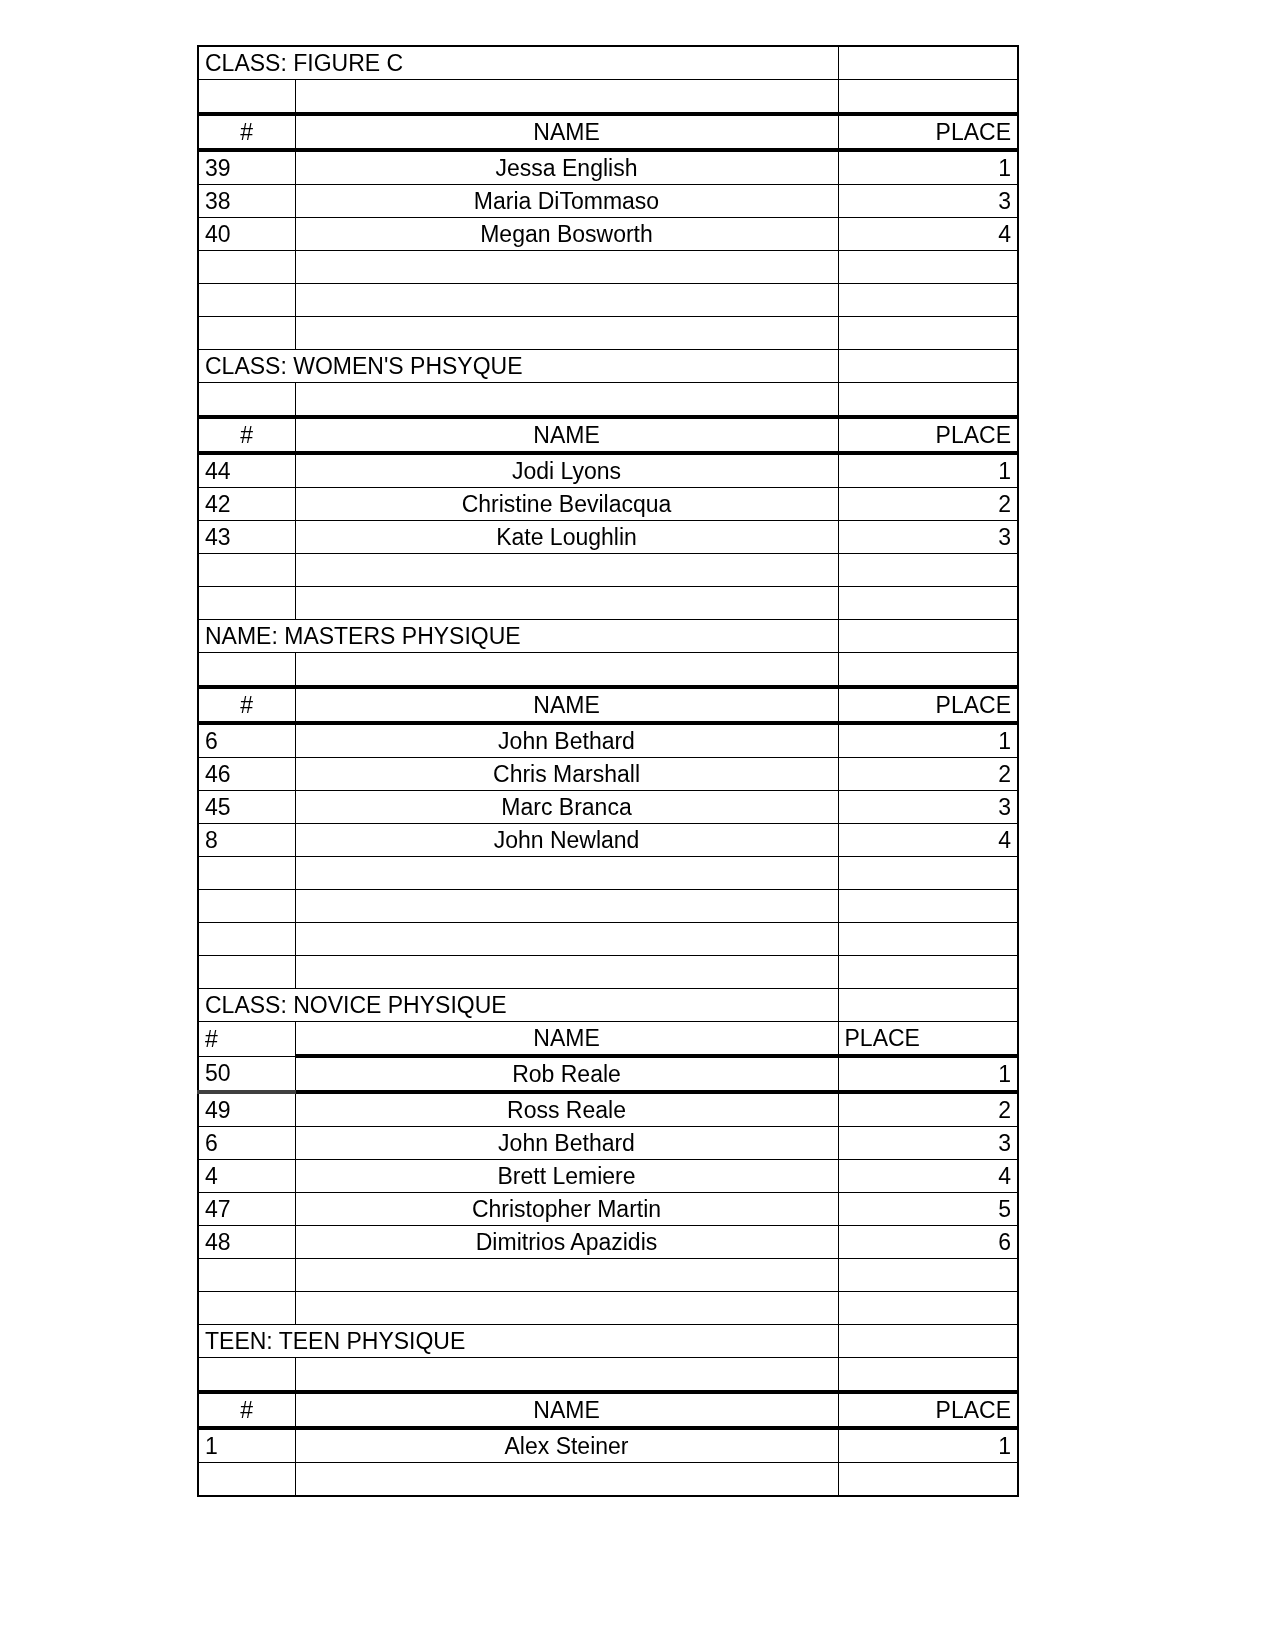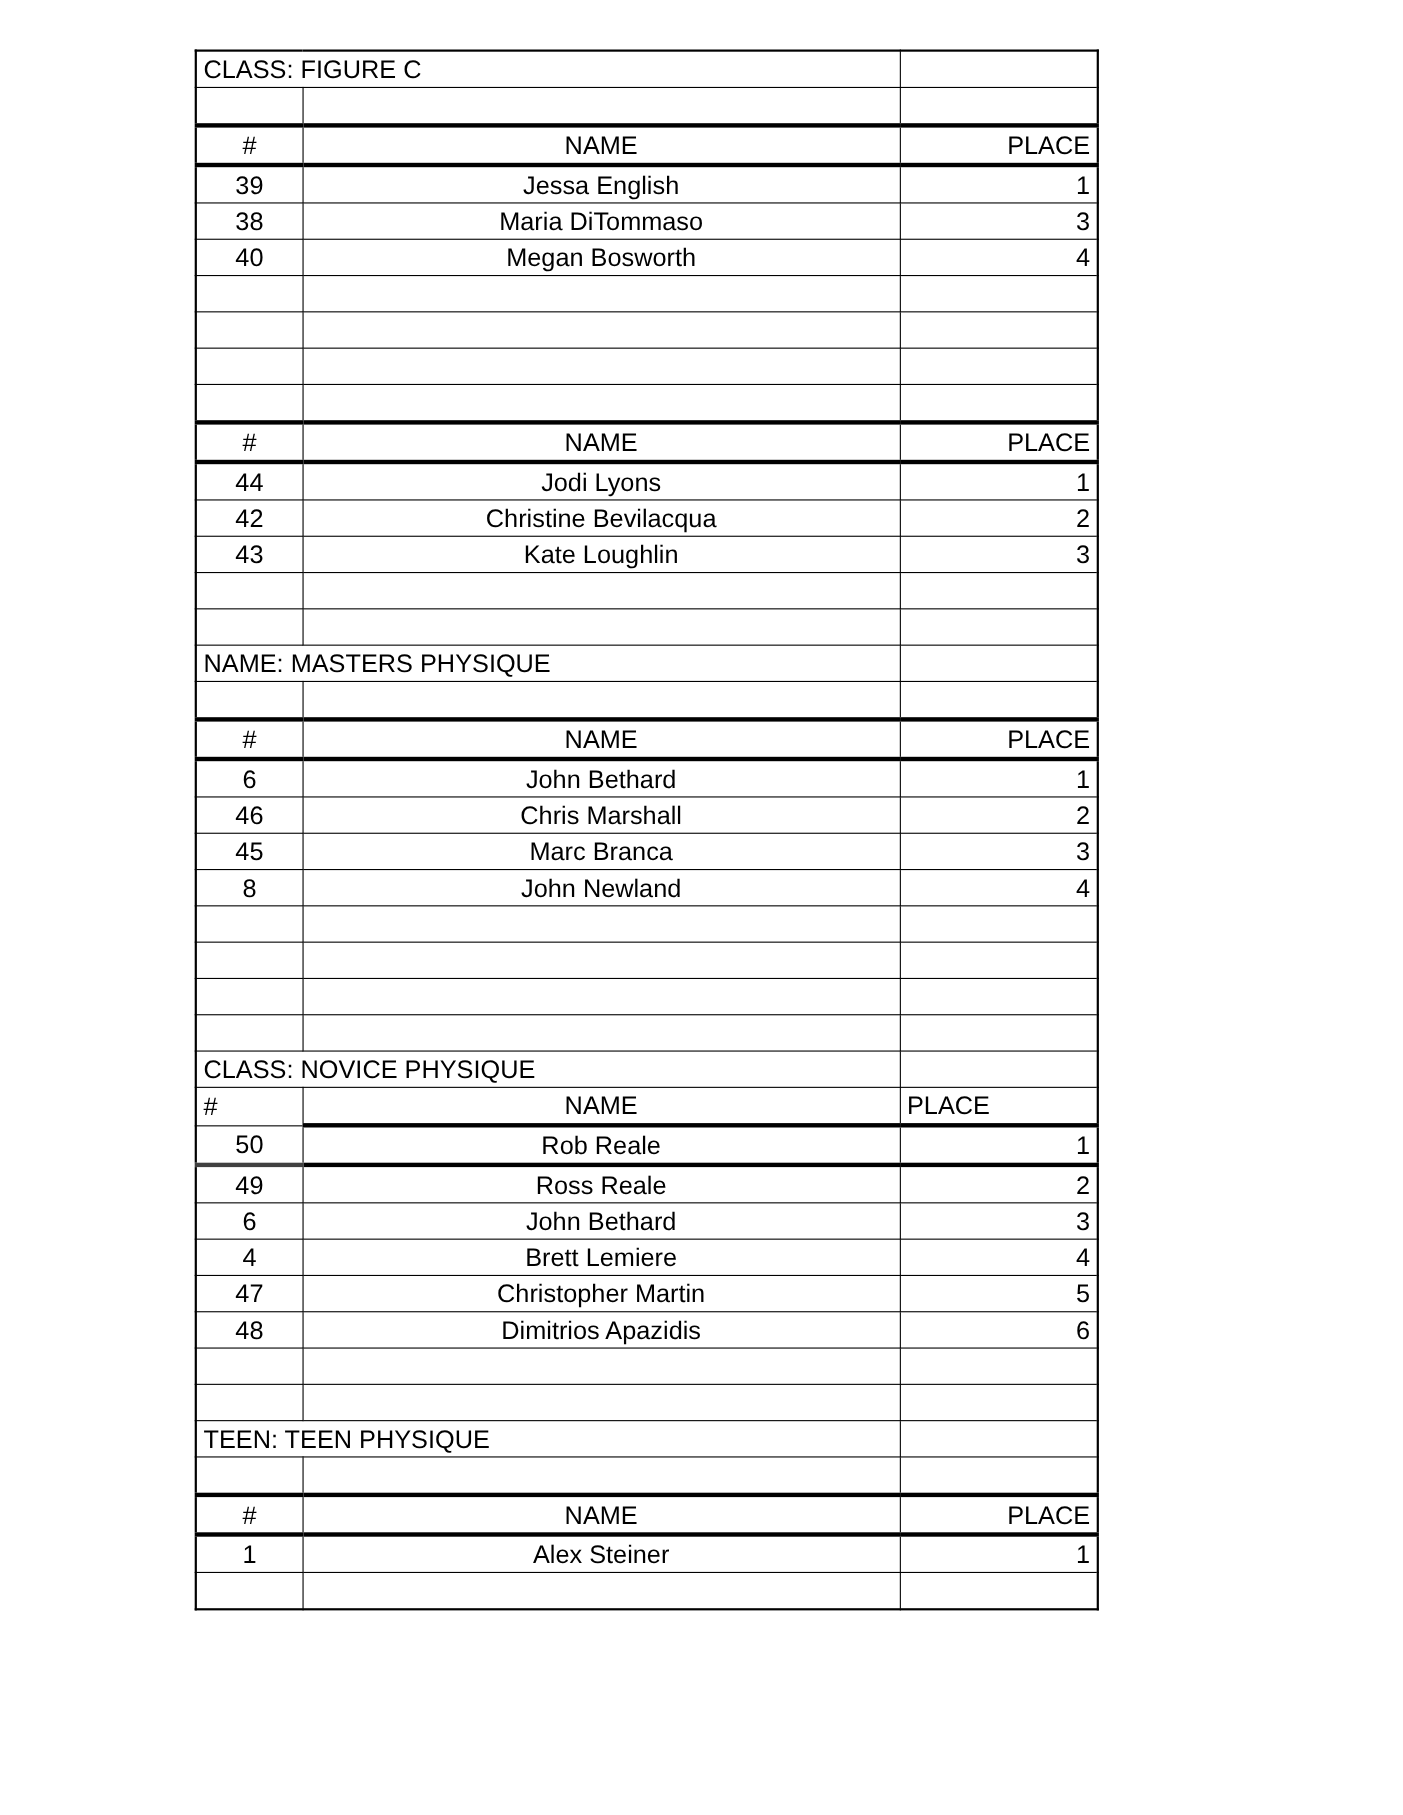--- a/index.html
+++ b/index.html
@@ -11,21 +11,21 @@
     width: 1275px;
     height: 1650px;
     font-family: "Liberation Sans", sans-serif;
     color: #000000;
     position: relative;
     overflow: hidden;
   }
 
   #sheet {
     position: absolute;
-    left: 177px;
+    left: 197px;
     top: 45px;
     width: 820px;
   }
 
   table.results {
     border-collapse: collapse;
     table-layout: fixed;
     width: 820px;
   }
 
@@ -42,21 +42,21 @@
     vertical-align: middle;
     white-space: nowrap;
     overflow: hidden;
     font-weight: 400;
   }
 
   
   table.results { border: 2px solid #000000; }
 
   
-  td.num       { text-align: center; }
+  td.num       { text-align: left; }
   td.name      { text-align: center; }
   td.place     { text-align: right; }
 
   td.blank     { }
 
   
   td.classtitle {
     text-align: left;
     border-right: 1px solid #000000;
   }
@@ -137,20 +137,24 @@
           <td class="num blank"></td>
           <td class="name blank"></td>
           <td class="place blank"></td>
         </tr>
         <tr>
           <td class="num blank"></td>
           <td class="name blank"></td>
           <td class="place blank"></td>
         </tr>
         <tr>
+          <td class="classtitle" colspan="2">CLASS: WOMEN'S PHSYQUE</td>
+          <td class="place blank"></td>
+        </tr>
+        <tr>
           <td class="num blank"></td>
           <td class="name blank"></td>
           <td class="place blank"></td>
         </tr>
         <tr class="hdr">
           <td class="num">#</td>
           <td class="name">NAME</td>
           <td class="place">PLACE</td>
         </tr>
         <tr>

